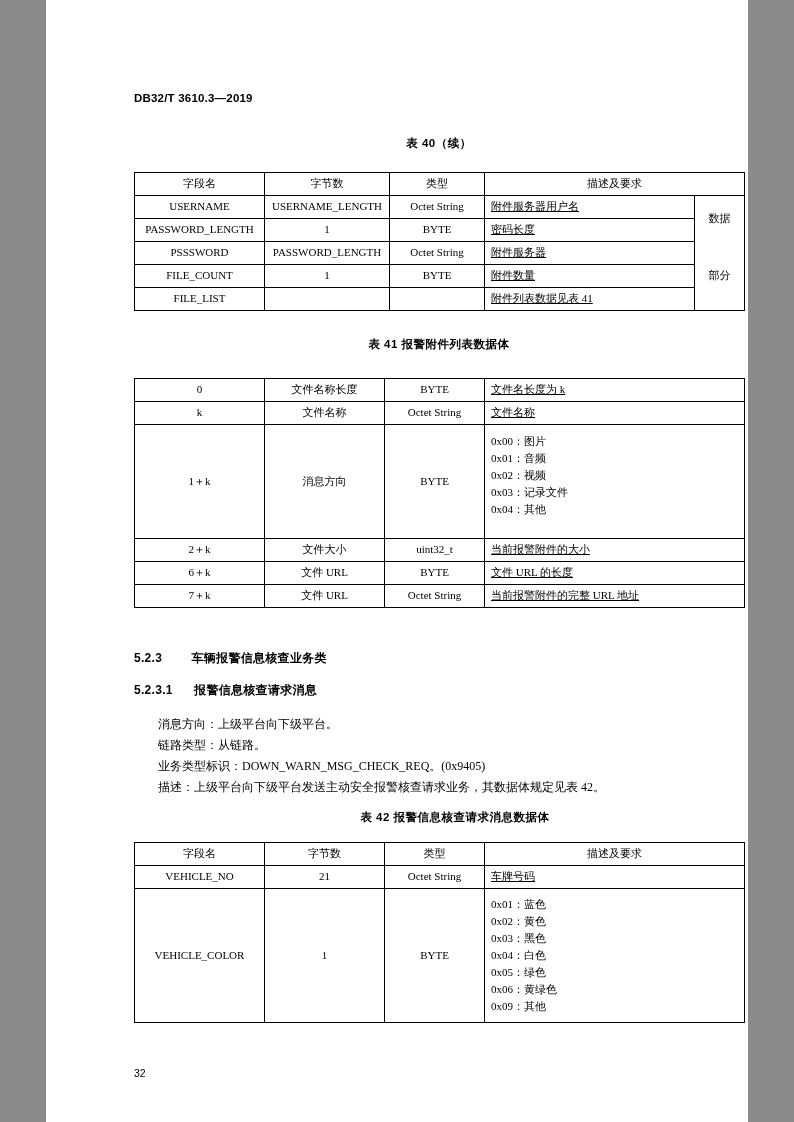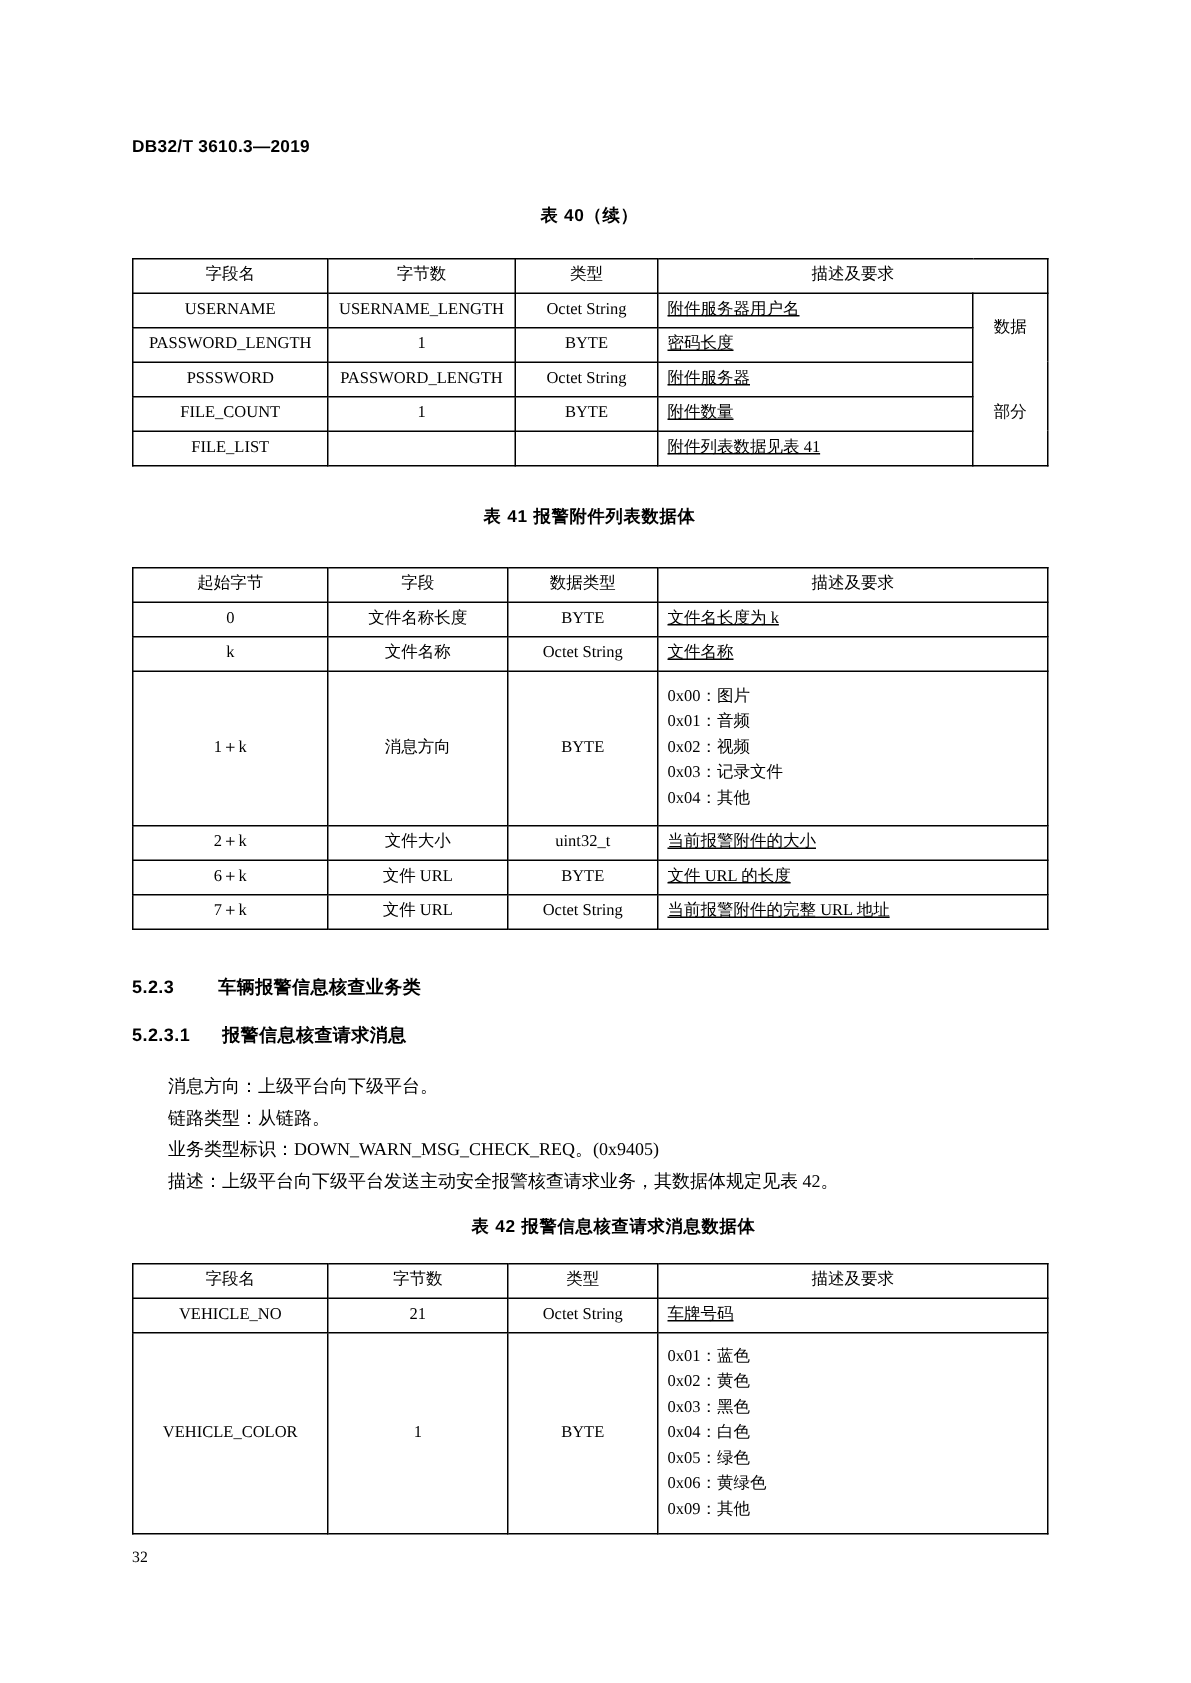--- a/index.html
+++ b/index.html
@@ -2,21 +2,21 @@
 <html><head>
 <meta charset="utf-8">
 <style>
   html, body {
     margin: 0;
     padding: 0;
     background: #8a8a8a;
   }
   .page {
     position: relative;
-    width: 794px;
+    width: 702px;
     height: 1122px;
     background: #ffffff;
     margin: 0 auto;
     font-family: "Liberation Serif", serif;
     color: #000;
     box-sizing: border-box;
   }
   .inner {
     position: absolute;
     left: 88px;
@@ -28,23 +28,23 @@
     position: absolute;
     top: 92px;
     left: 0;
     font-family: "Liberation Sans", sans-serif;
     font-weight: bold;
     font-size: 11.5px;
     letter-spacing: 0.2px;
   }
   .footer {
     position: absolute;
-    top: 1033px;
+    top: 1067px;
     left: 0;
-    font-family: Liberation Serif, serif;
+    font-family: Liberation Sans, sans-serif;
     font-size: 10.5px;
   }
   .tbl-caption {
     text-align: center;
     font-family: "Liberation Sans", sans-serif;
     font-size: 11.5px;
     font-weight: bold;
     margin: 0;
     letter-spacing: 0.5px;
   }
@@ -167,42 +167,36 @@
     <div class="abs" style="top:378px; left:0; width:610px;">
       <table>
         <colgroup>
           <col style="width:130px">
           <col style="width:120px">
           <col style="width:100px">
           <col style="width:260px">
         </colgroup>
         <tbody>
           <tr>
-            <td>起始字节</td>
-            <td>字段</td>
-            <td>数据类型</td>
-            <td>描述及要求</td>
-          </tr>
-          <tr>
             <td>0</td>
             <td>文件名称长度</td>
             <td>BYTE</td>
             <td class="left">文件名长度为 k</td>
           </tr>
           <tr>
             <td>k</td>
             <td>文件名称</td>
             <td>Octet String</td>
             <td class="left">文件名称</td>
           </tr>
           <tr>
             <td>1＋k</td>
             <td>消息方向</td>
             <td>BYTE</td>
-            <td class="multiline" style="white-space:pre-line; padding-top:8px; padding-bottom:9px;">0x00：图片
+            <td class="multiline" style="white-space:pre-line; padding-top:8px; padding-bottom:20px;">0x00：图片
 0x01：音频
 0x02：视频
 0x03：记录文件
 0x04：其他</td>
           </tr>
           <tr>
             <td>2＋k</td>
             <td>文件大小</td>
             <td>uint32_t</td>
             <td class="left">当前报警附件的大小</td>

